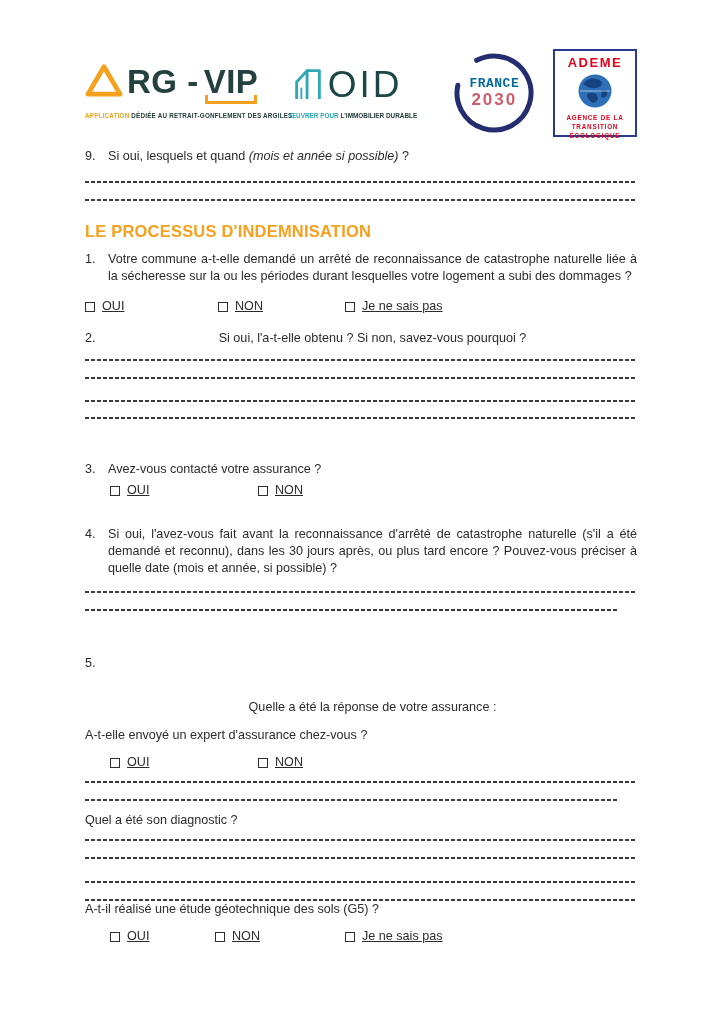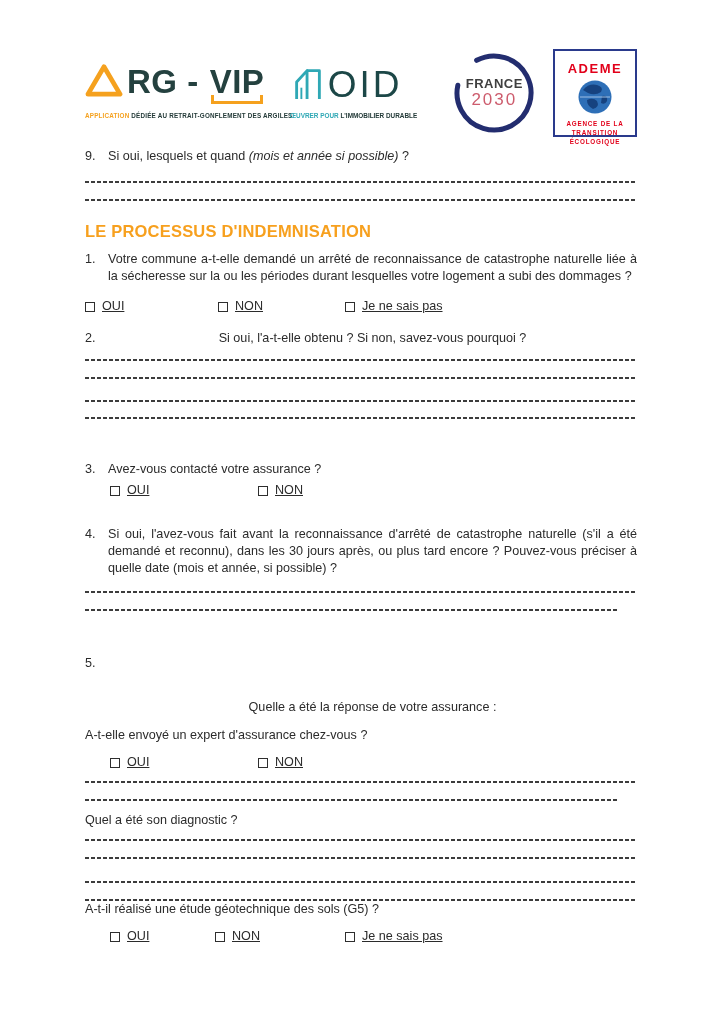--- a/index.html
+++ b/index.html
@@ -8,35 +8,35 @@
     font-family:"Liberation Sans",sans-serif;color:#2b2b2b;
     font-size:12.6px;line-height:17px;overflow:hidden;
   }
   .page{padding:0 87px 0 85px;}
 
   
   .logos{display:flex;justify-content:space-between;align-items:center;margin-top:50px;height:86px;}
   .logo-argvip{width:192px;flex:none;}
   .argvip-row{display:flex;align-items:flex-end;}
   .argvip-name{font-size:33px;font-weight:bold;color:#24413f;line-height:30px;letter-spacing:.5px;margin-left:4px;white-space:nowrap;}
-  .vip-wrap{position:relative;display:inline-block;margin-left:11px;}
+  .vip-wrap{position:relative;display:inline-block;margin-left:5px;}
   .vip-bracket{position:absolute;left:1px;right:1px;bottom:-7px;height:6px;border:3px solid #f5a11e;border-top:none;}
   .argvip-tag{font-size:6.3px;letter-spacing:.2px;color:#233a38;font-weight:bold;margin-top:10px;white-space:nowrap;}
   .tag-orange{color:#f5a11e;}
   .logo-oid{width:146px;flex:none;}
   .oid-row{display:flex;align-items:flex-end;}
   .oid-name{font-size:37px;font-weight:normal;color:#1c4747;letter-spacing:3px;line-height:32px;margin-left:2px;}
   .oid-tag{font-size:6.4px;font-weight:bold;color:#233a38;margin-top:6px;white-space:nowrap;}
   .tag-teal{color:#2fa8b5;}
   .logo-france{width:92px;height:86px;position:relative;flex:none;}
   .france-text{position:absolute;top:0;left:0;right:0;bottom:0;display:flex;flex-direction:column;align-items:center;justify-content:center;}
-  .france-word{color:#404040;font-weight:bold;font-size:13px;letter-spacing:.5px;line-height:14px;}
-  .france-year{color:#cd5c6d;font-weight:normal;font-size:17px;letter-spacing:2px;line-height:18px;}
+  .france-word{color:#0369a1;font-weight:bold;font-size:13px;letter-spacing:.5px;line-height:14px;font-family:Liberation Mono, monospace;}
+  .france-year{color:#cd5c6d;font-weight:bold;font-size:17px;letter-spacing:2px;line-height:18px;}
   .logo-ademe{width:84px;height:88px;border:2.5px solid #2a3a8c;box-sizing:border-box;flex:none;
-    display:flex;flex-direction:column;align-items:center;padding-top:11px;}
+    display:flex;flex-direction:column;align-items:center;padding-top:5px;}
   .ademe-name{color:#e2001a;font-weight:bold;font-size:13px;letter-spacing:1.5px;line-height:14px;}
   .ademe-tag{color:#e2001a;font-weight:bold;font-size:6.3px;letter-spacing:.8px;line-height:9px;text-align:center;width:70px;margin-top:4px;}
 
   
   .qrow{display:flex;margin-top:12px;}
   .qnum{width:23px;flex:none;}
   .qbody{flex:1;text-align:justify;}
   .plain{margin-top:11px;}
 
   .dline{height:2px;background:repeating-linear-gradient(90deg,#3c3c3c 0 4px,transparent 4px 6px);}

